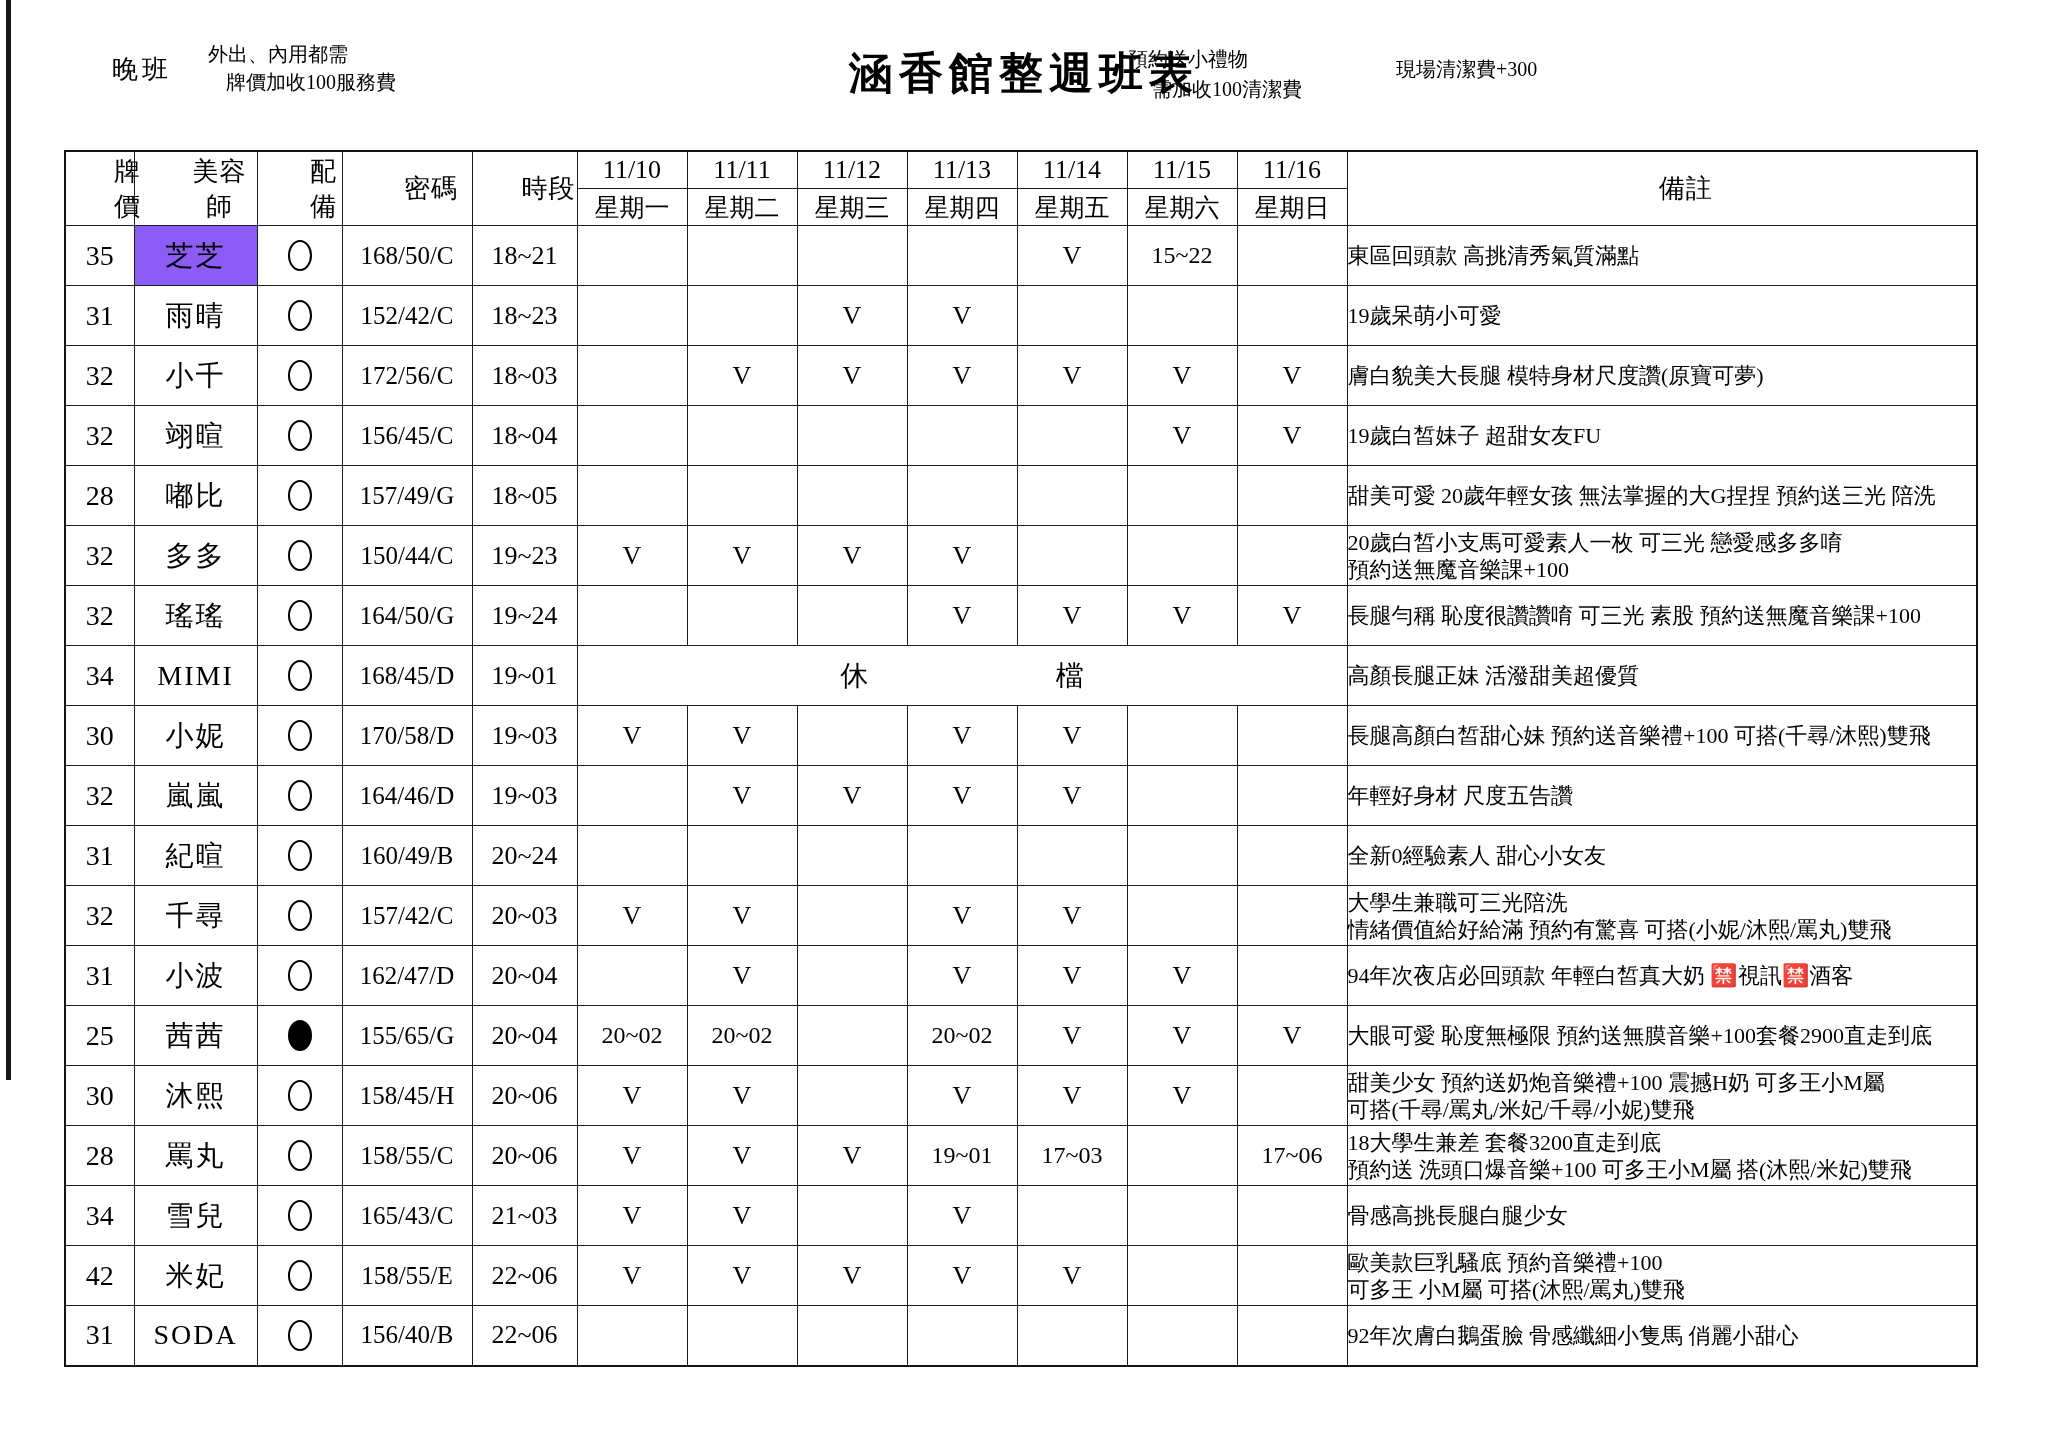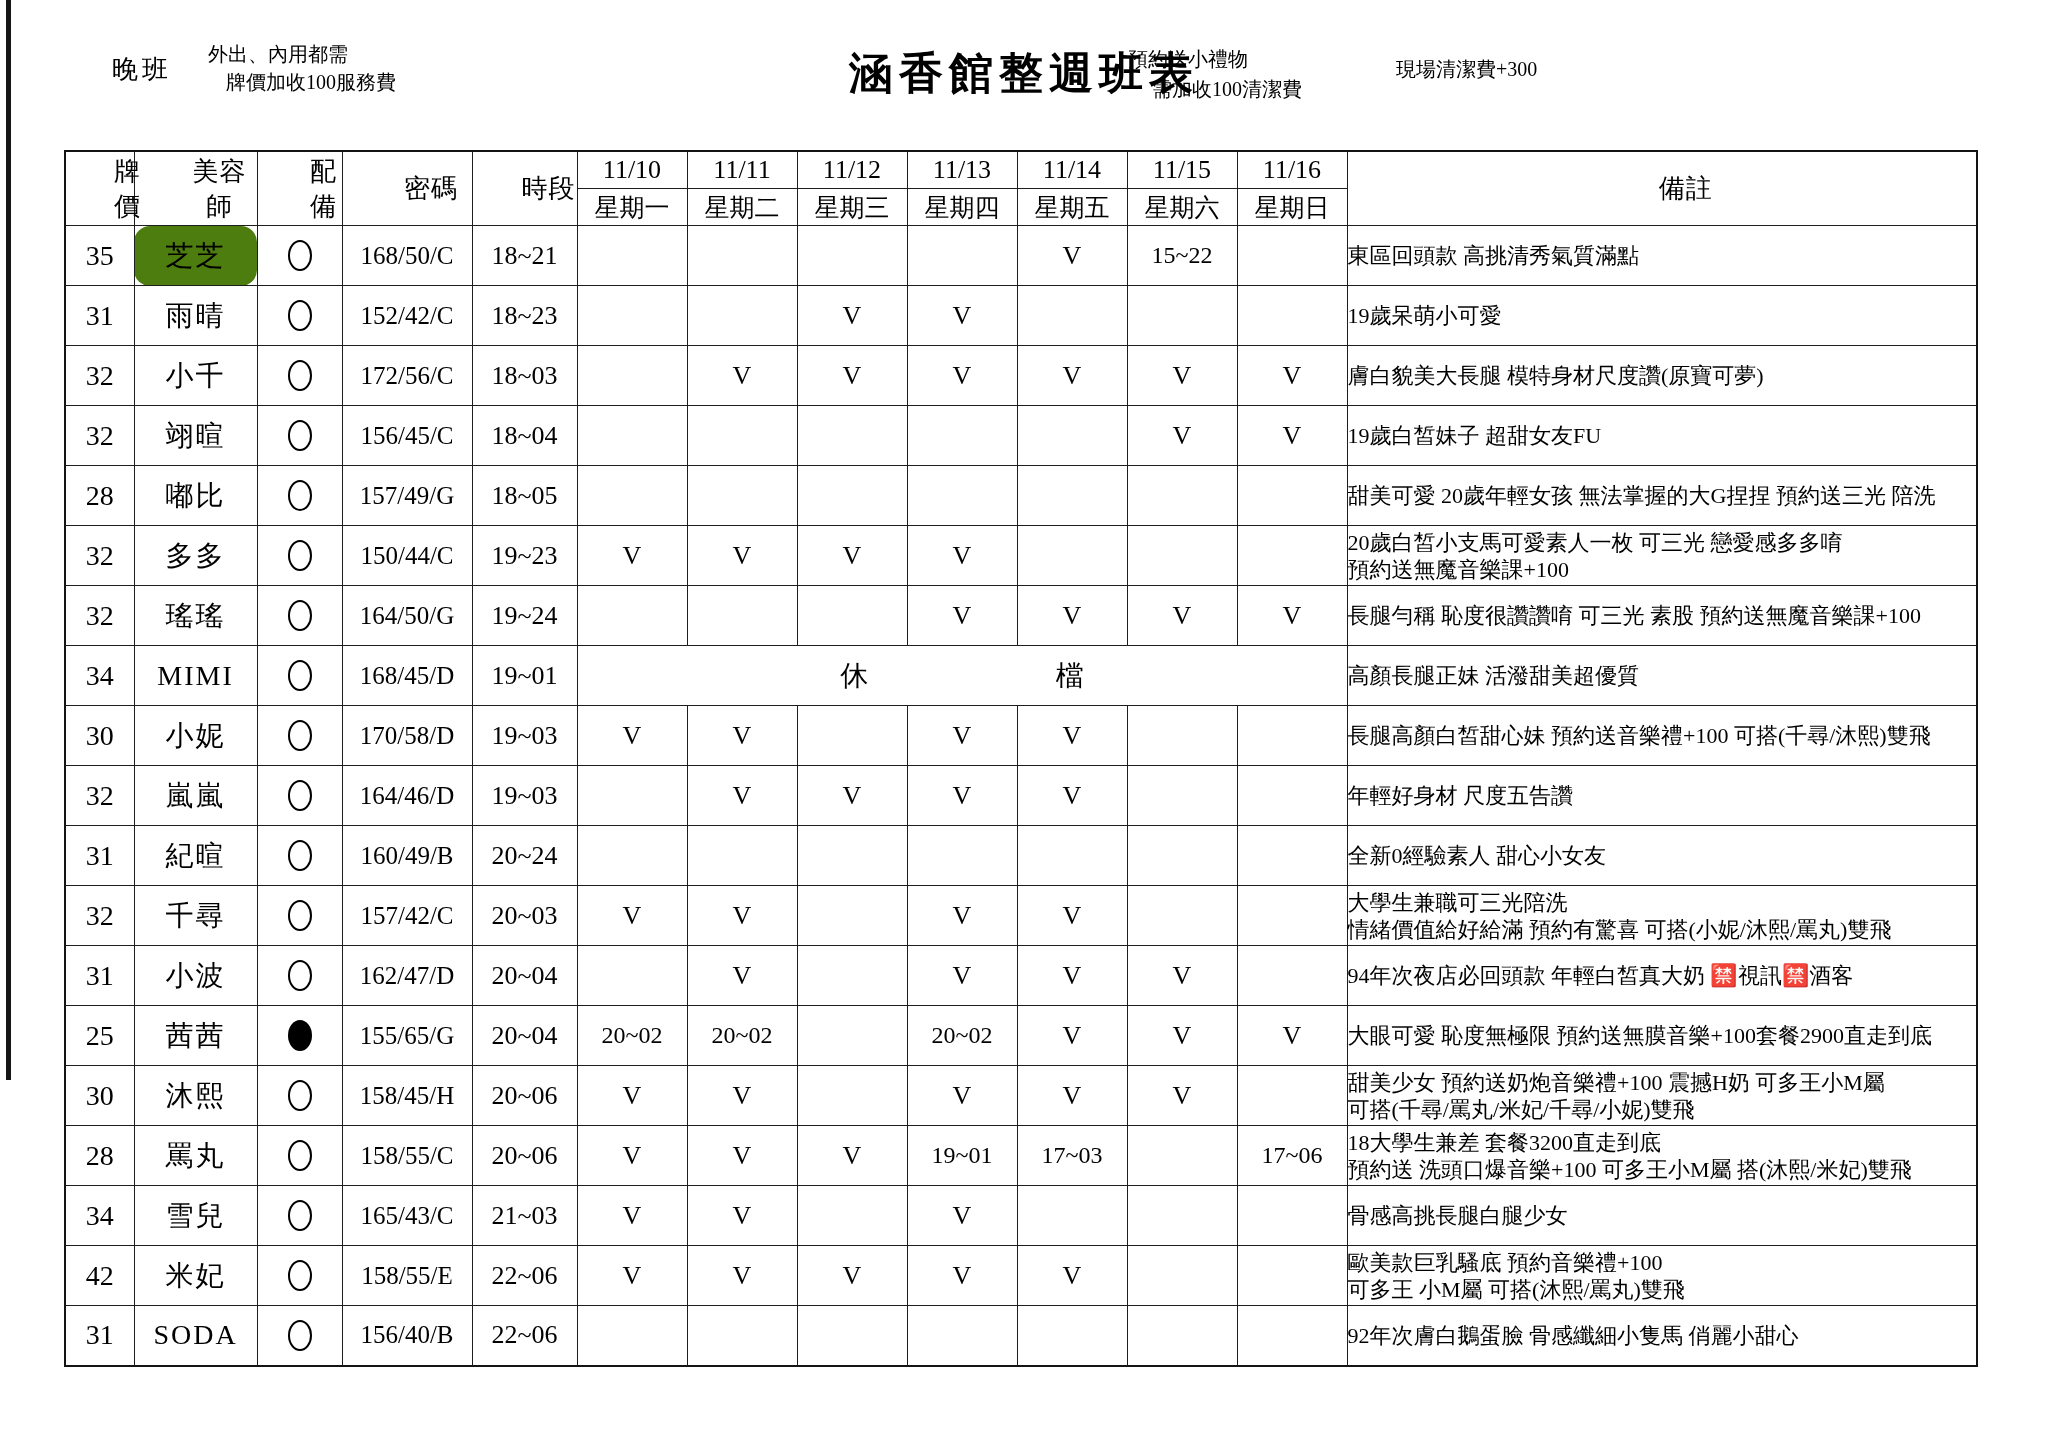--- a/index.html
+++ b/index.html
@@ -25,21 +25,21 @@
                 border-collapse:collapse; table-layout:fixed; border:2px solid #141414; }
   .sched th, .sched td { border:1px solid #1d1d1d; padding:0; text-align:center;
                          font-weight:normal; overflow:visible; }
   .sched thead tr.r1 th { height:36px; font-size:26px; }
   .sched thead th.label { font-size:28px; letter-spacing:1px;padding-left:48px; }
   .sched thead tr.r2 th { height:36px; font-size:25px; }
   .sched tbody tr { height:60px; }
 
   td.price { font-size:28px; }
   td.name  { font-size:28px; letter-spacing:2px; }
-  td.name.hl { background:#4d7c0f;border-radius:16px; }
+  td.name.hl { background:#8b5cf6; }
   td.code  { font-size:25px; }
   td.time  { font-size:26px; }
   td.day   { font-size:26px; }
   td.day.tval { font-size:24px;font-family:Liberation Serif, serif; }
 
   .circle { display:inline-block; width:24px; height:31px; border:2px solid #000;
             border-radius:50%; vertical-align:middle; box-sizing:border-box; }
   .circle.filled { background:#000; }
 
   td.merged { position:relative; font-size:28px; }

